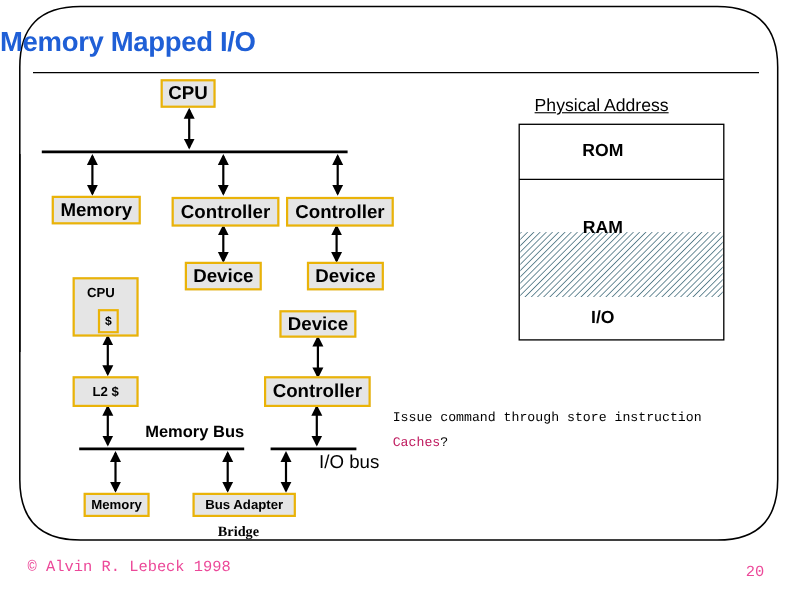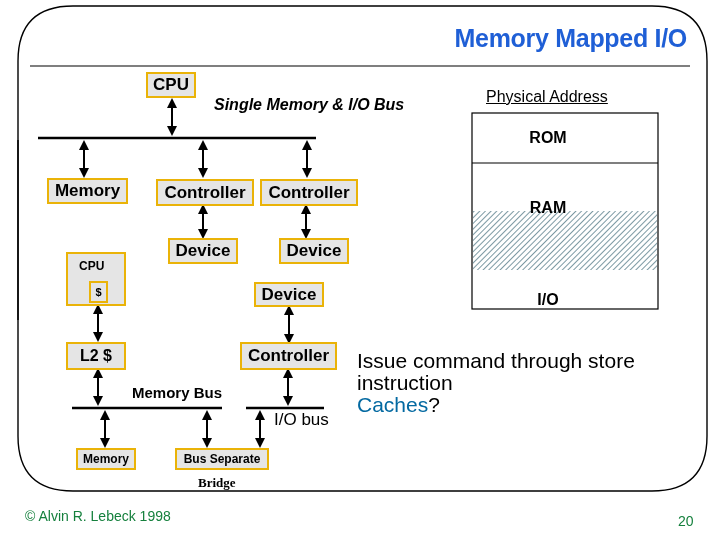--- a/index.html
+++ b/index.html
@@ -1,25 +1,25 @@
 <!DOCTYPE html>
 <html><head>
   <meta charset="utf-8">
   <style>
     html, body { margin:0; padding:0; background:#fff; }
     body { width:720px; height:540px; position:relative; overflow:hidden; font-family:"Liberation Sans", sans-serif; }
     .abs { position:absolute; }
     svg.base { position:absolute; left:0; top:0; }
-    .title { position:absolute; left:0; width:687px; top:24px; text-align:right; color:#1f5fd6; font-weight:bold; font-size:25px; letter-spacing:-0.3px; }
+    .title { position:absolute; left:0; width:687px; top:24px; text-align:left; color:#1f5fd6; font-weight:bold; font-size:25px; letter-spacing:-0.3px; }
     .box { position:absolute; border:2px solid #eab308; background:#e5e5e5; box-sizing:border-box; display:flex; align-items:center; justify-content:center; font-weight:bold; color:#000; white-space:nowrap; }
     .lbl { position:absolute; color:#000; white-space:nowrap; }
     .italic { font-style:italic; font-weight:bold; font-size:16px; line-height:18px; }
-    .bullets { position:absolute; left:357px; top:350px; font-size:21px; line-height:22px; color:#000; }
-    .red { color:#0369a1; }
-    .footer { position:absolute; font-family:Liberation Sans, sans-serif; font-size:14px; color:#15803d;text-align:right; }
+    .bullets { position:absolute; left:357px; top:369px; font-size:12px; line-height:22px; color:#000;font-family:Liberation Mono, monospace; }
+    .red { color:#be185d; }
+    .footer { position:absolute; font-family:Liberation Mono, monospace; font-size:14px; color:#ec4899;text-align:right; }
     .addr-cell { position:absolute; left:472px; width:152px; box-sizing:border-box; display:flex; align-items:center; justify-content:center; font-weight:bold; font-size:16px; }
   </style>
 </head>
 <body>
 
 <svg class="base" width="720" height="540">
   <defs>
     <marker id="ah" viewBox="0 0 10 10" refX="8" refY="5" markerWidth="5" markerHeight="7" orient="auto-start-reverse">
       <path d="M0,0 L10,5 L0,10 z" fill="#000"></path>
     </marker>
@@ -71,21 +71,20 @@
   <line x1="472" y1="163" x2="658" y2="163" stroke="#000" stroke-width="1.2"></line>
   <rect x="473" y="211" width="184" height="59" fill="url(#hatch)"></rect>
 </svg>
 
 <div class="title">Memory Mapped I/O</div>
 
 <div class="box" style="left:146px;top:72px;width:50px;height:26px;font-size:17px;">
   <span>CPU</span>
 </div>
 <div class="lbl italic" style="left:214px;top:96px;">
-  <div>Single Memory &amp; I/O Bus</div>
 </div>
 <div class="box" style="left:47px;top:178px;width:81px;height:26px;font-size:17px;">
   <span>Memory</span>
 </div>
 <div class="box" style="left:156px;top:179px;width:98px;height:27px;font-size:17px;">
   <span>Controller</span>
 </div>
 <div class="box" style="left:260px;top:179px;width:98px;height:27px;font-size:17px;">
   <span>Controller</span>
 </div>
@@ -96,42 +95,42 @@
   <span>Device</span>
 </div>
 
 <div class="lbl" style="left:486px;top:88px;font-size:16px;text-decoration:underline;">Physical Address</div>
 <div class="addr-cell" style="top:113px;height:50px;">
   <span>ROM</span>
 </div>
 <div class="addr-cell" style="top:163px;height:48px;align-items:flex-start;padding-top:14px;margin-top:22px;">
   <span>RAM</span>
 </div>
-<div class="addr-cell" style="top:270px;height:39px;align-items:flex-end;">
+<div class="addr-cell" style="top:270px;height:39px;">
   <span>I/O</span>
 </div>
 
 <div class="box" style="left:66px;top:252px;width:60px;height:54px;align-items:flex-start;justify-content:flex-start;">
   <span class="abs" style="left:11px;top:5px;font-size:12px;">CPU</span>
   <div class="box" style="left:21px;top:27px;width:19px;height:22px;font-size:11px;">
     <span>$</span>
   </div>
 </div>
-<div class="box" style="left:66px;top:342px;width:60px;height:28px;font-size:16px;">
+<div class="box" style="left:66px;top:342px;width:60px;height:28px;font-size:12px;">
   <span>L2 $</span>
 </div>
 <div class="lbl" style="left:132px;top:384px;font-size:15px;font-weight:bold;">Memory Bus</div>
 <div class="box" style="left:76px;top:448px;width:60px;height:22px;font-size:12px;">
   <span>Memory</span>
 </div>
 <div class="box" style="left:175px;top:448px;width:94px;height:22px;font-size:12px;">
-  <span>Bus Separate</span>
+  <span>Bus Adapter</span>
 </div>
 <div class="lbl" style="left:198px;top:475px;font-size:13px;font-weight:bold;font-family:Liberation Serif, serif;">Bridge</div>
-<div class="lbl" style="left:274px;top:410px;font-size:17px;">I/O bus</div>
+<div class="lbl" style="left:290px;top:410px;font-size:17px;">I/O bus</div>
 <div class="box" style="left:240px;top:342px;width:97px;height:28px;font-size:17px;">
   <span>Controller</span>
 </div>
 <div class="box" style="left:254px;top:282px;width:70px;height:25px;font-size:17px;">
   <span>Device</span>
 </div>
 
 <div class="bullets">
   <div>Issue command through store instruction</div>
   <div><span class="red">Caches</span><span>?</span></div>

